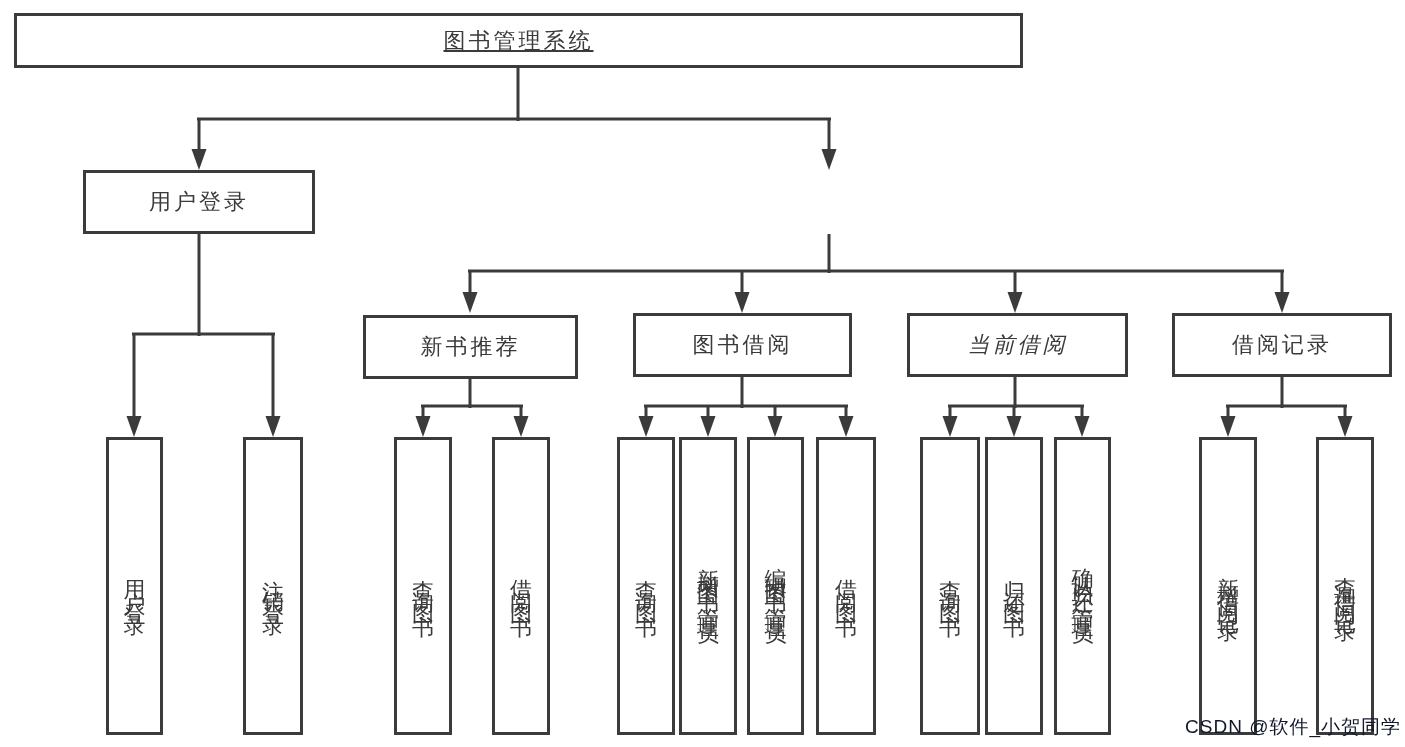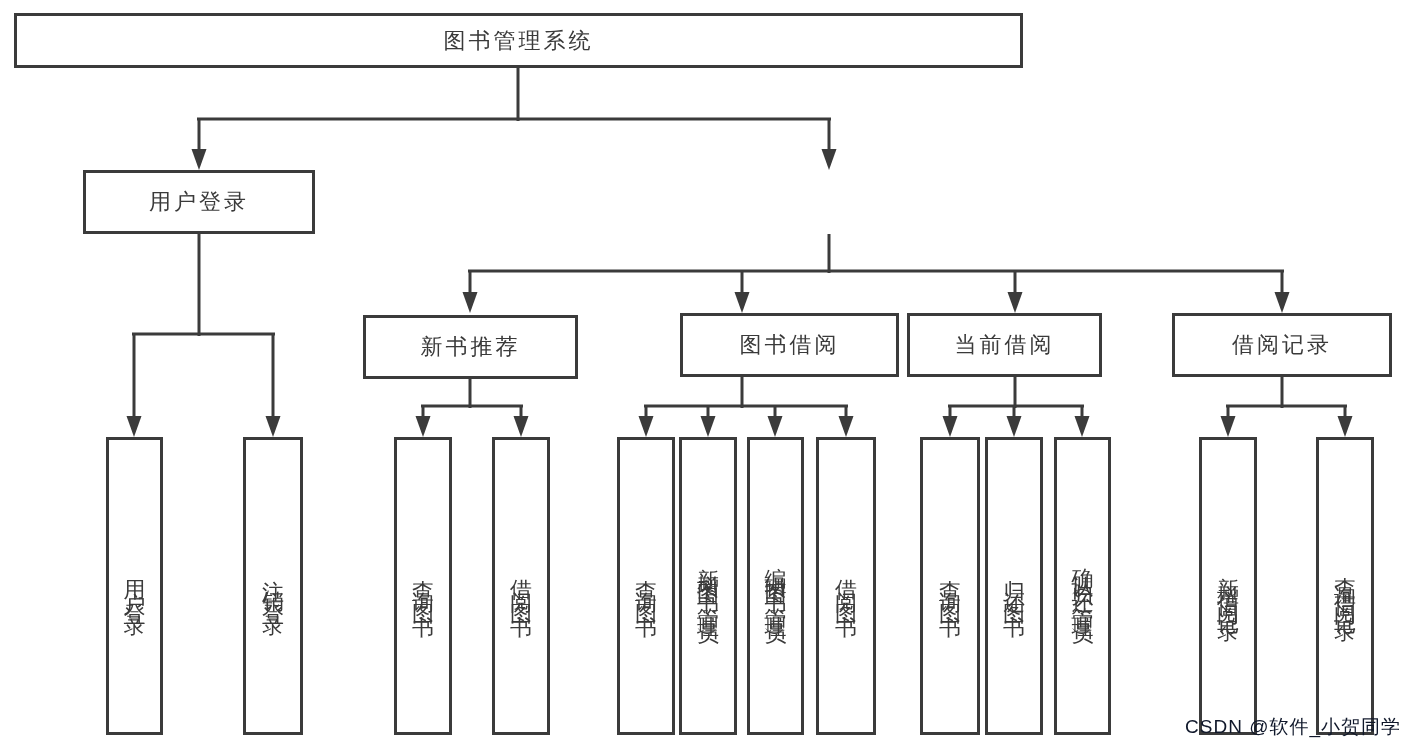--- a/index.html
+++ b/index.html
@@ -115,35 +115,35 @@
       <polygon points="700.5,416 715.5,416 708,437" fill="#3b3b3b"></polygon>
       <polygon points="767.5,416 782.5,416 775,437" fill="#3b3b3b"></polygon>
       <polygon points="838.5,416 853.5,416 846,437" fill="#3b3b3b"></polygon>
       <polygon points="942.5,416 957.5,416 950,437" fill="#3b3b3b"></polygon>
       <polygon points="1006.5,416 1021.5,416 1014,437" fill="#3b3b3b"></polygon>
       <polygon points="1074.5,416 1089.5,416 1082,437" fill="#3b3b3b"></polygon>
       <polygon points="1220.5,416 1235.5,416 1228,437" fill="#3b3b3b"></polygon>
       <polygon points="1337.5,416 1352.5,416 1345,437" fill="#3b3b3b"></polygon>
     </svg>
 
-  <div class="hbox" style="left:14px; top:13px; width:1009px; height:55px;">
+  <div class="hbox" style="left:14px; top:13px; width:1009px; height:55px;text-decoration:underline;">
     <span>图书管理系统</span>
   </div>
 
   <div class="hbox" style="left:83px; top:170px; width:232px; height:64px;">
     <span>用户登录</span>
   </div>
 
   <div class="hbox" style="left:363px; top:315px; width:215px; height:64px;">
     <span>新书推荐</span>
   </div>
-  <div class="hbox" style="left:633px; top:313px; width:219px; height:64px;margin-left:47px;">
+  <div class="hbox" style="left:633px; top:313px; width:219px; height:64px;">
     <span>图书借阅</span>
   </div>
-  <div class="hbox" style="left:907px; top:313px; width:195px; height:64px;">
+  <div class="hbox" style="left:907px; top:313px; width:221px; height:64px;font-style:italic;">
     <span>当前借阅</span>
   </div>
   <div class="hbox" style="left:1172px; top:313px; width:220px; height:64px;">
     <span>借阅记录</span>
   </div>
 
   <div class="vbox" style="left:106px; width:57px;">
     <span>用户登录</span>
   </div>
   <div class="vbox" style="left:243px; width:60px;">

